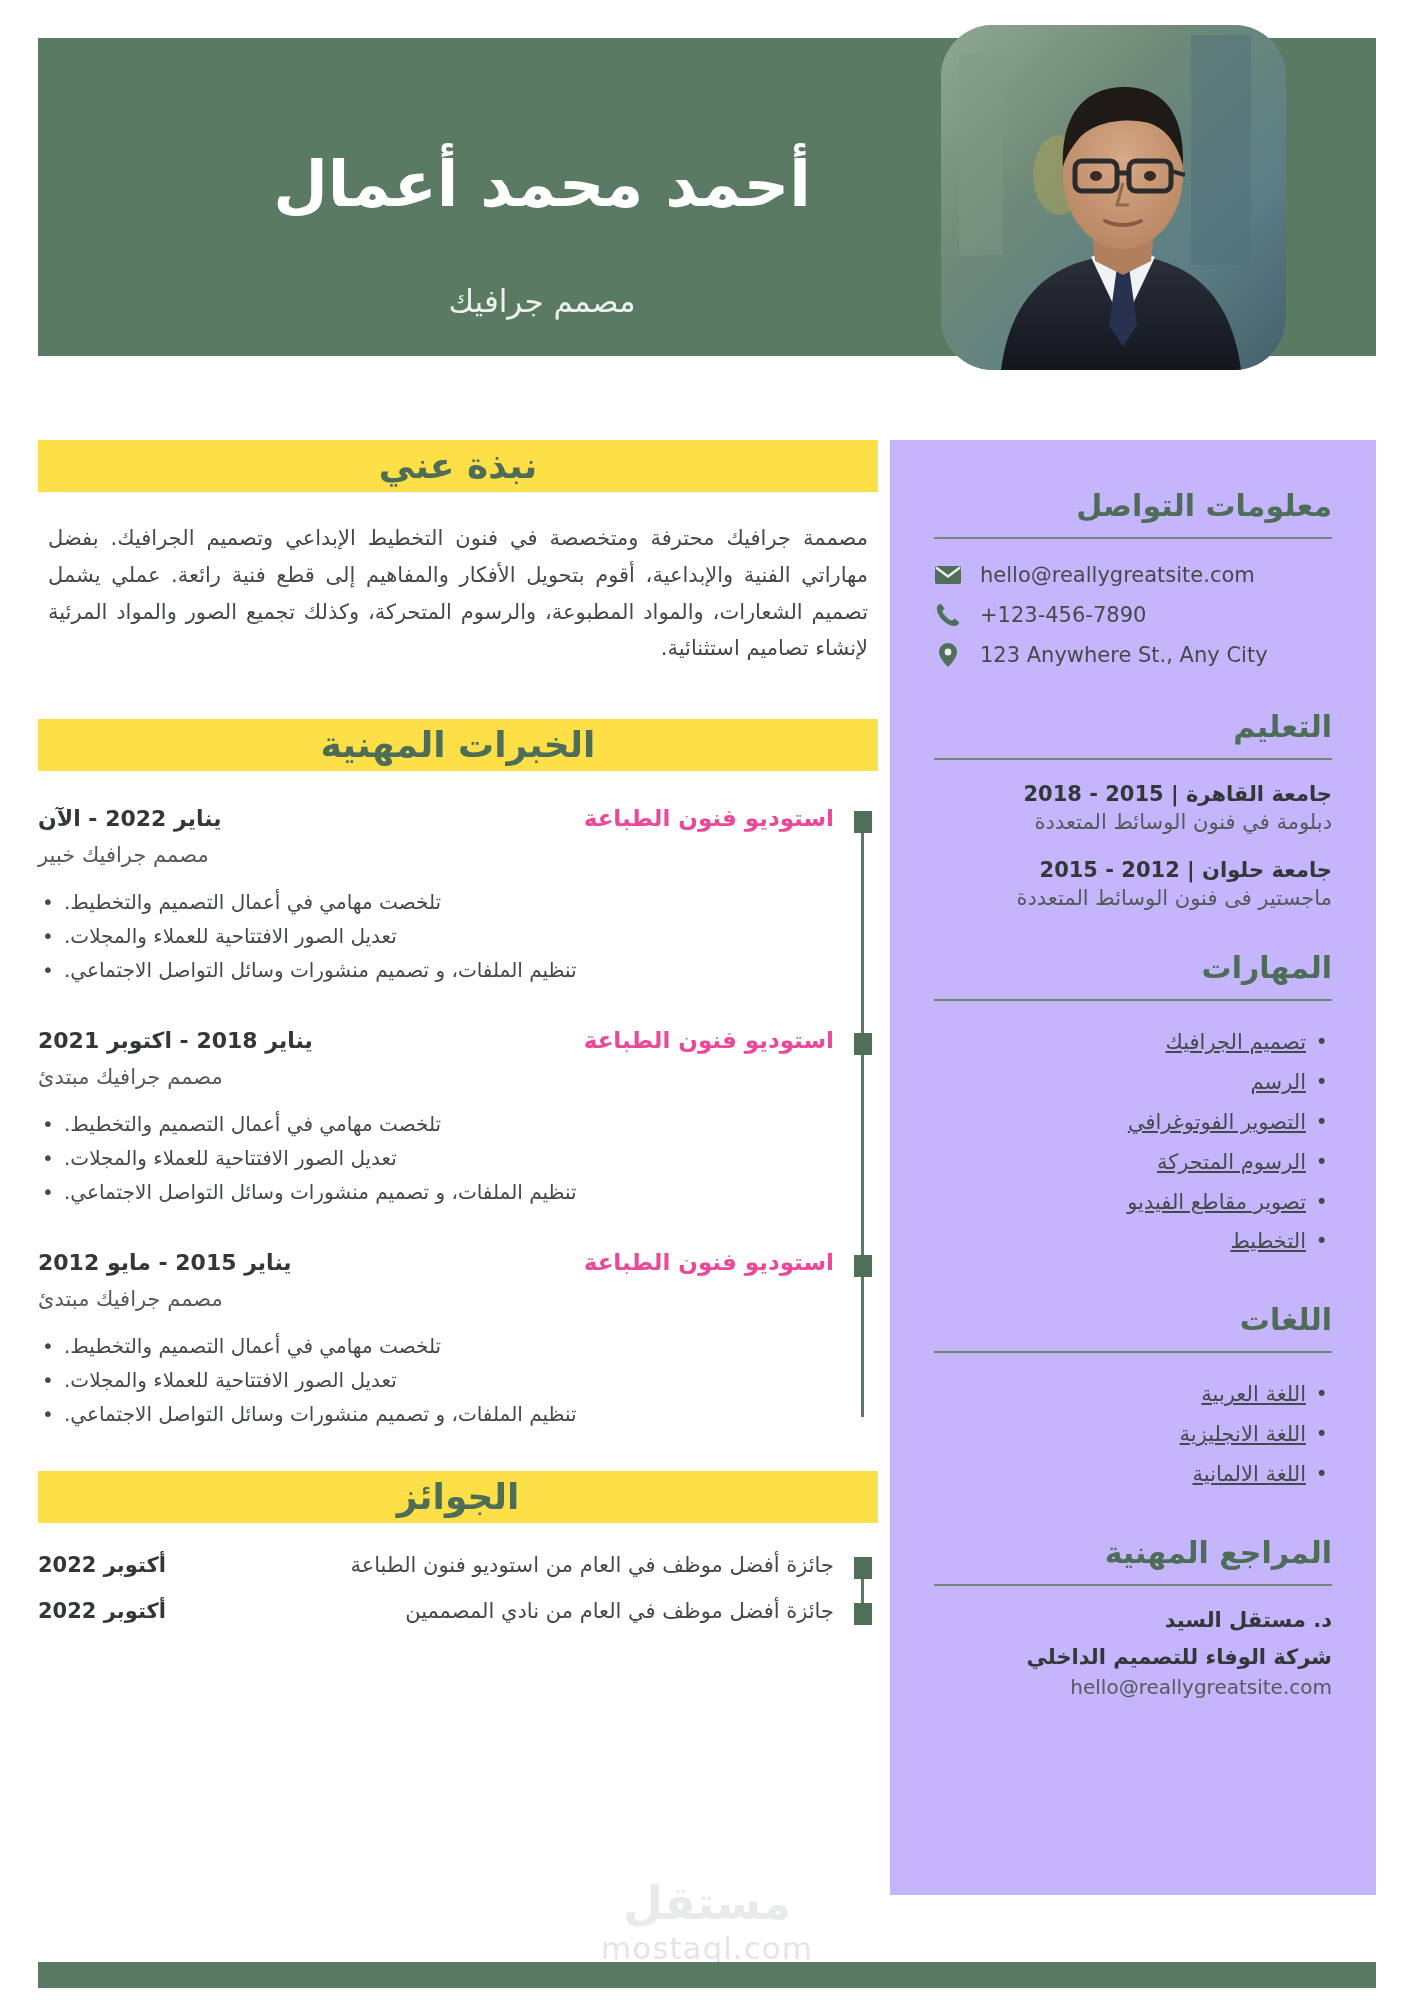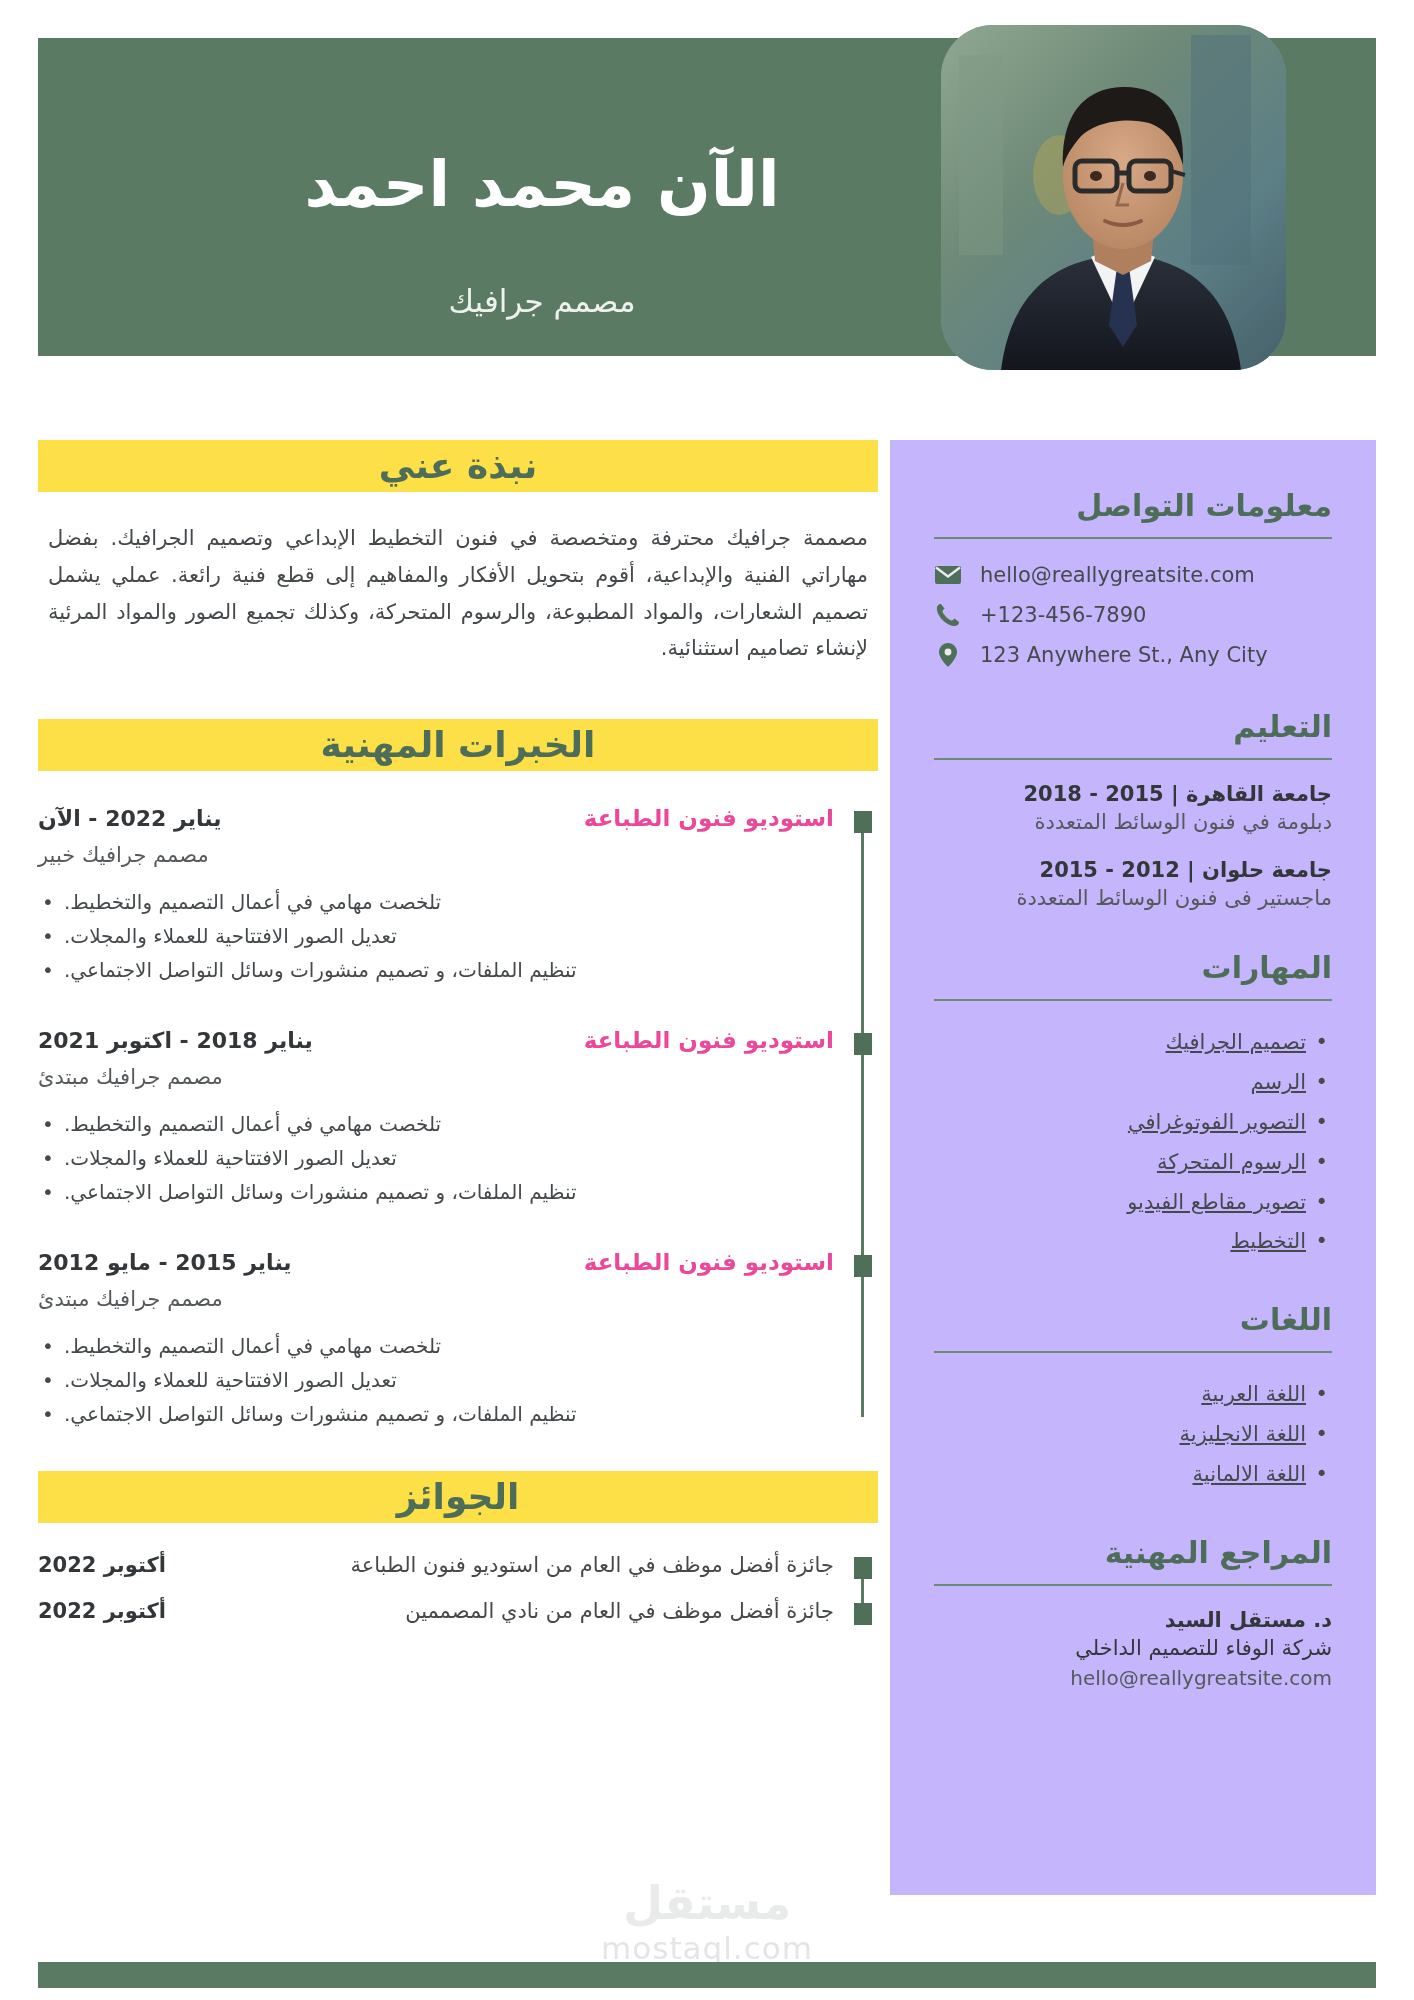--- a/index.html
+++ b/index.html
@@ -237,21 +237,21 @@
     text-decoration: underline;
   }
   .side-list li::before {
     content: "\2022";
     position: absolute;
     right: 4px;
     color: #45494b;
   }
 
   .ref-name { color: #333739; font-size: 21px; font-weight: 700; text-align: right; }
-  .ref-org { color: #333739; font-size: 21px; font-weight: 400; text-align: right; margin-top: 4px; }
+  .ref-org { color: #333739; font-size: 21px; font-weight: 700; text-align: right; margin-top: 13px; }
   .ref-mail { color: #55595b; font-size: 20px; text-align: right; margin-top: 6px; direction: ltr; }
 
   
   .watermark {
     position: absolute;
     left: 0;
     right: 0;
     top: 1880px;
     text-align: center;
     pointer-events: none;
@@ -276,21 +276,21 @@
     top: 1962px;
     width: 1338px;
     height: 26px;
     background: #5b7a64;
   }
 </style>
 </head>
 <body>
 
 <div class="header-band">
-  <div class="header-name">الآن محمد احمد</div>
+  <div class="header-name">أحمد محمد أعمال</div>
   <div class="header-role">مصمم جرافيك</div>
 </div>
 
 <div class="photo-frame">
   <svg class="photo-svg" viewBox="0 0 345 345">
     <defs>
       <linearGradient id="bgG" x1="0" y1="0" x2="1" y2="1">
         <stop offset="0%" stop-color="#8fa892"></stop>
         <stop offset="35%" stop-color="#6f8a78"></stop>
         <stop offset="70%" stop-color="#5c7f86"></stop>

